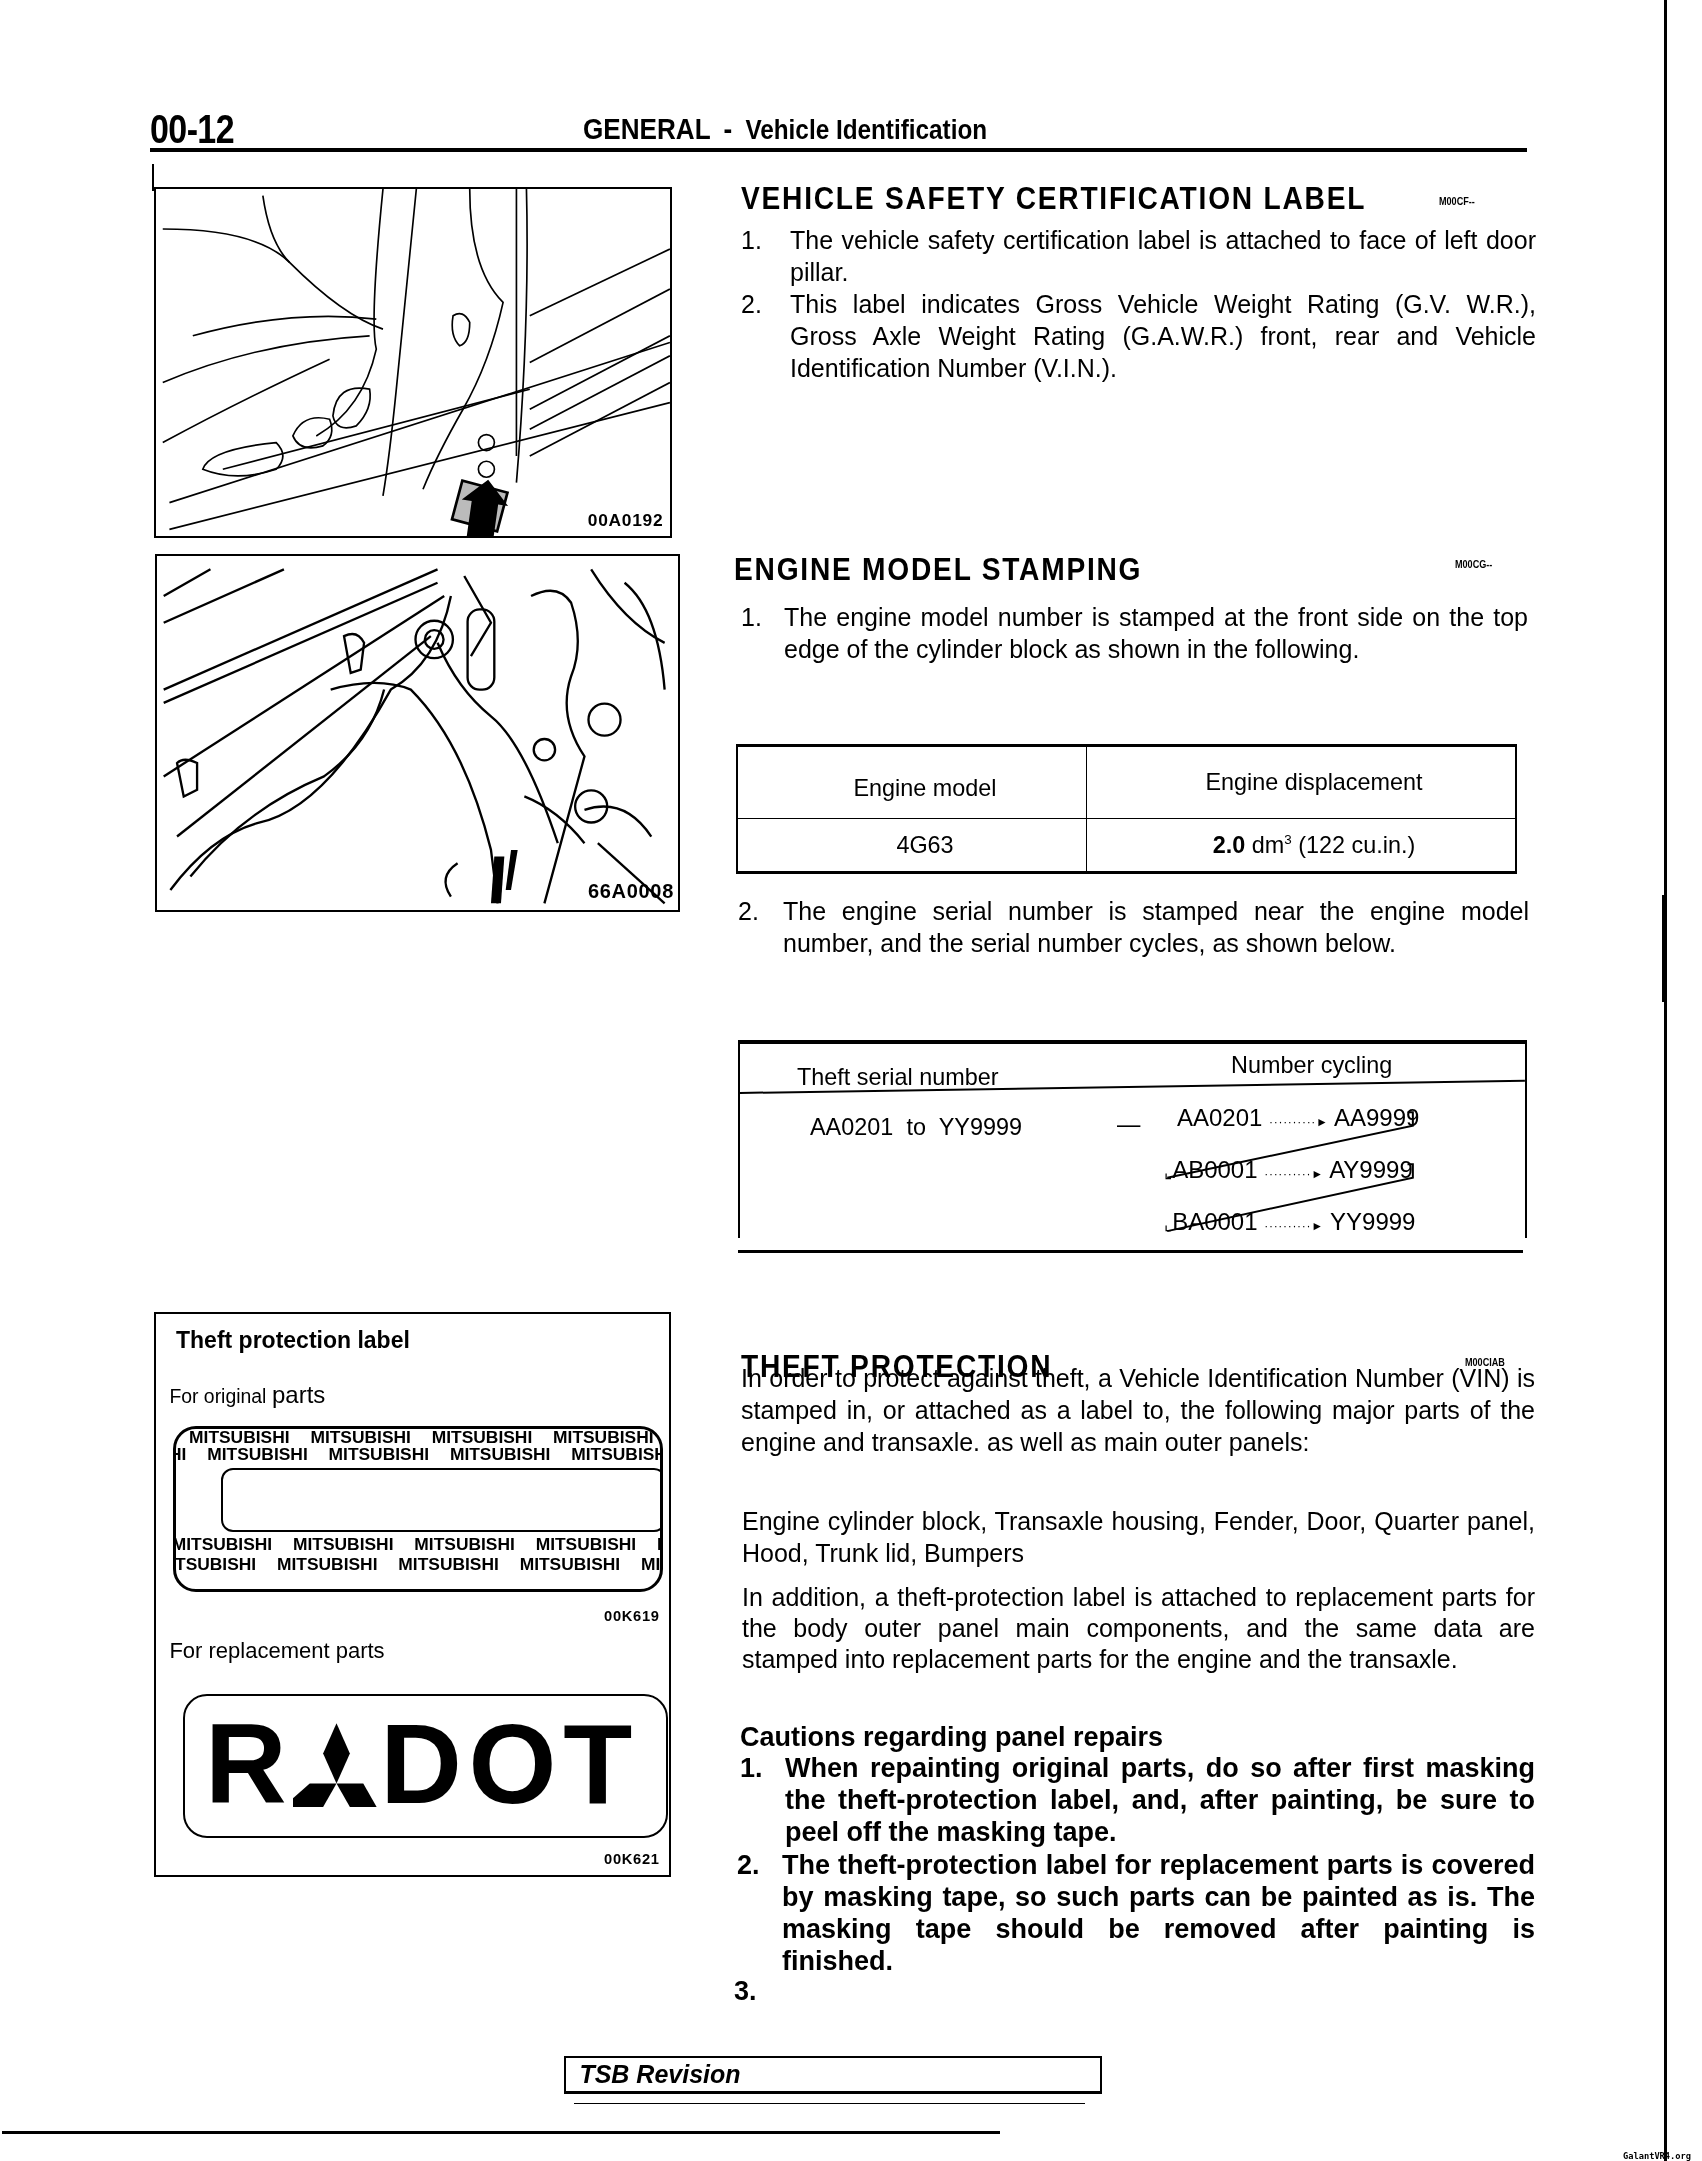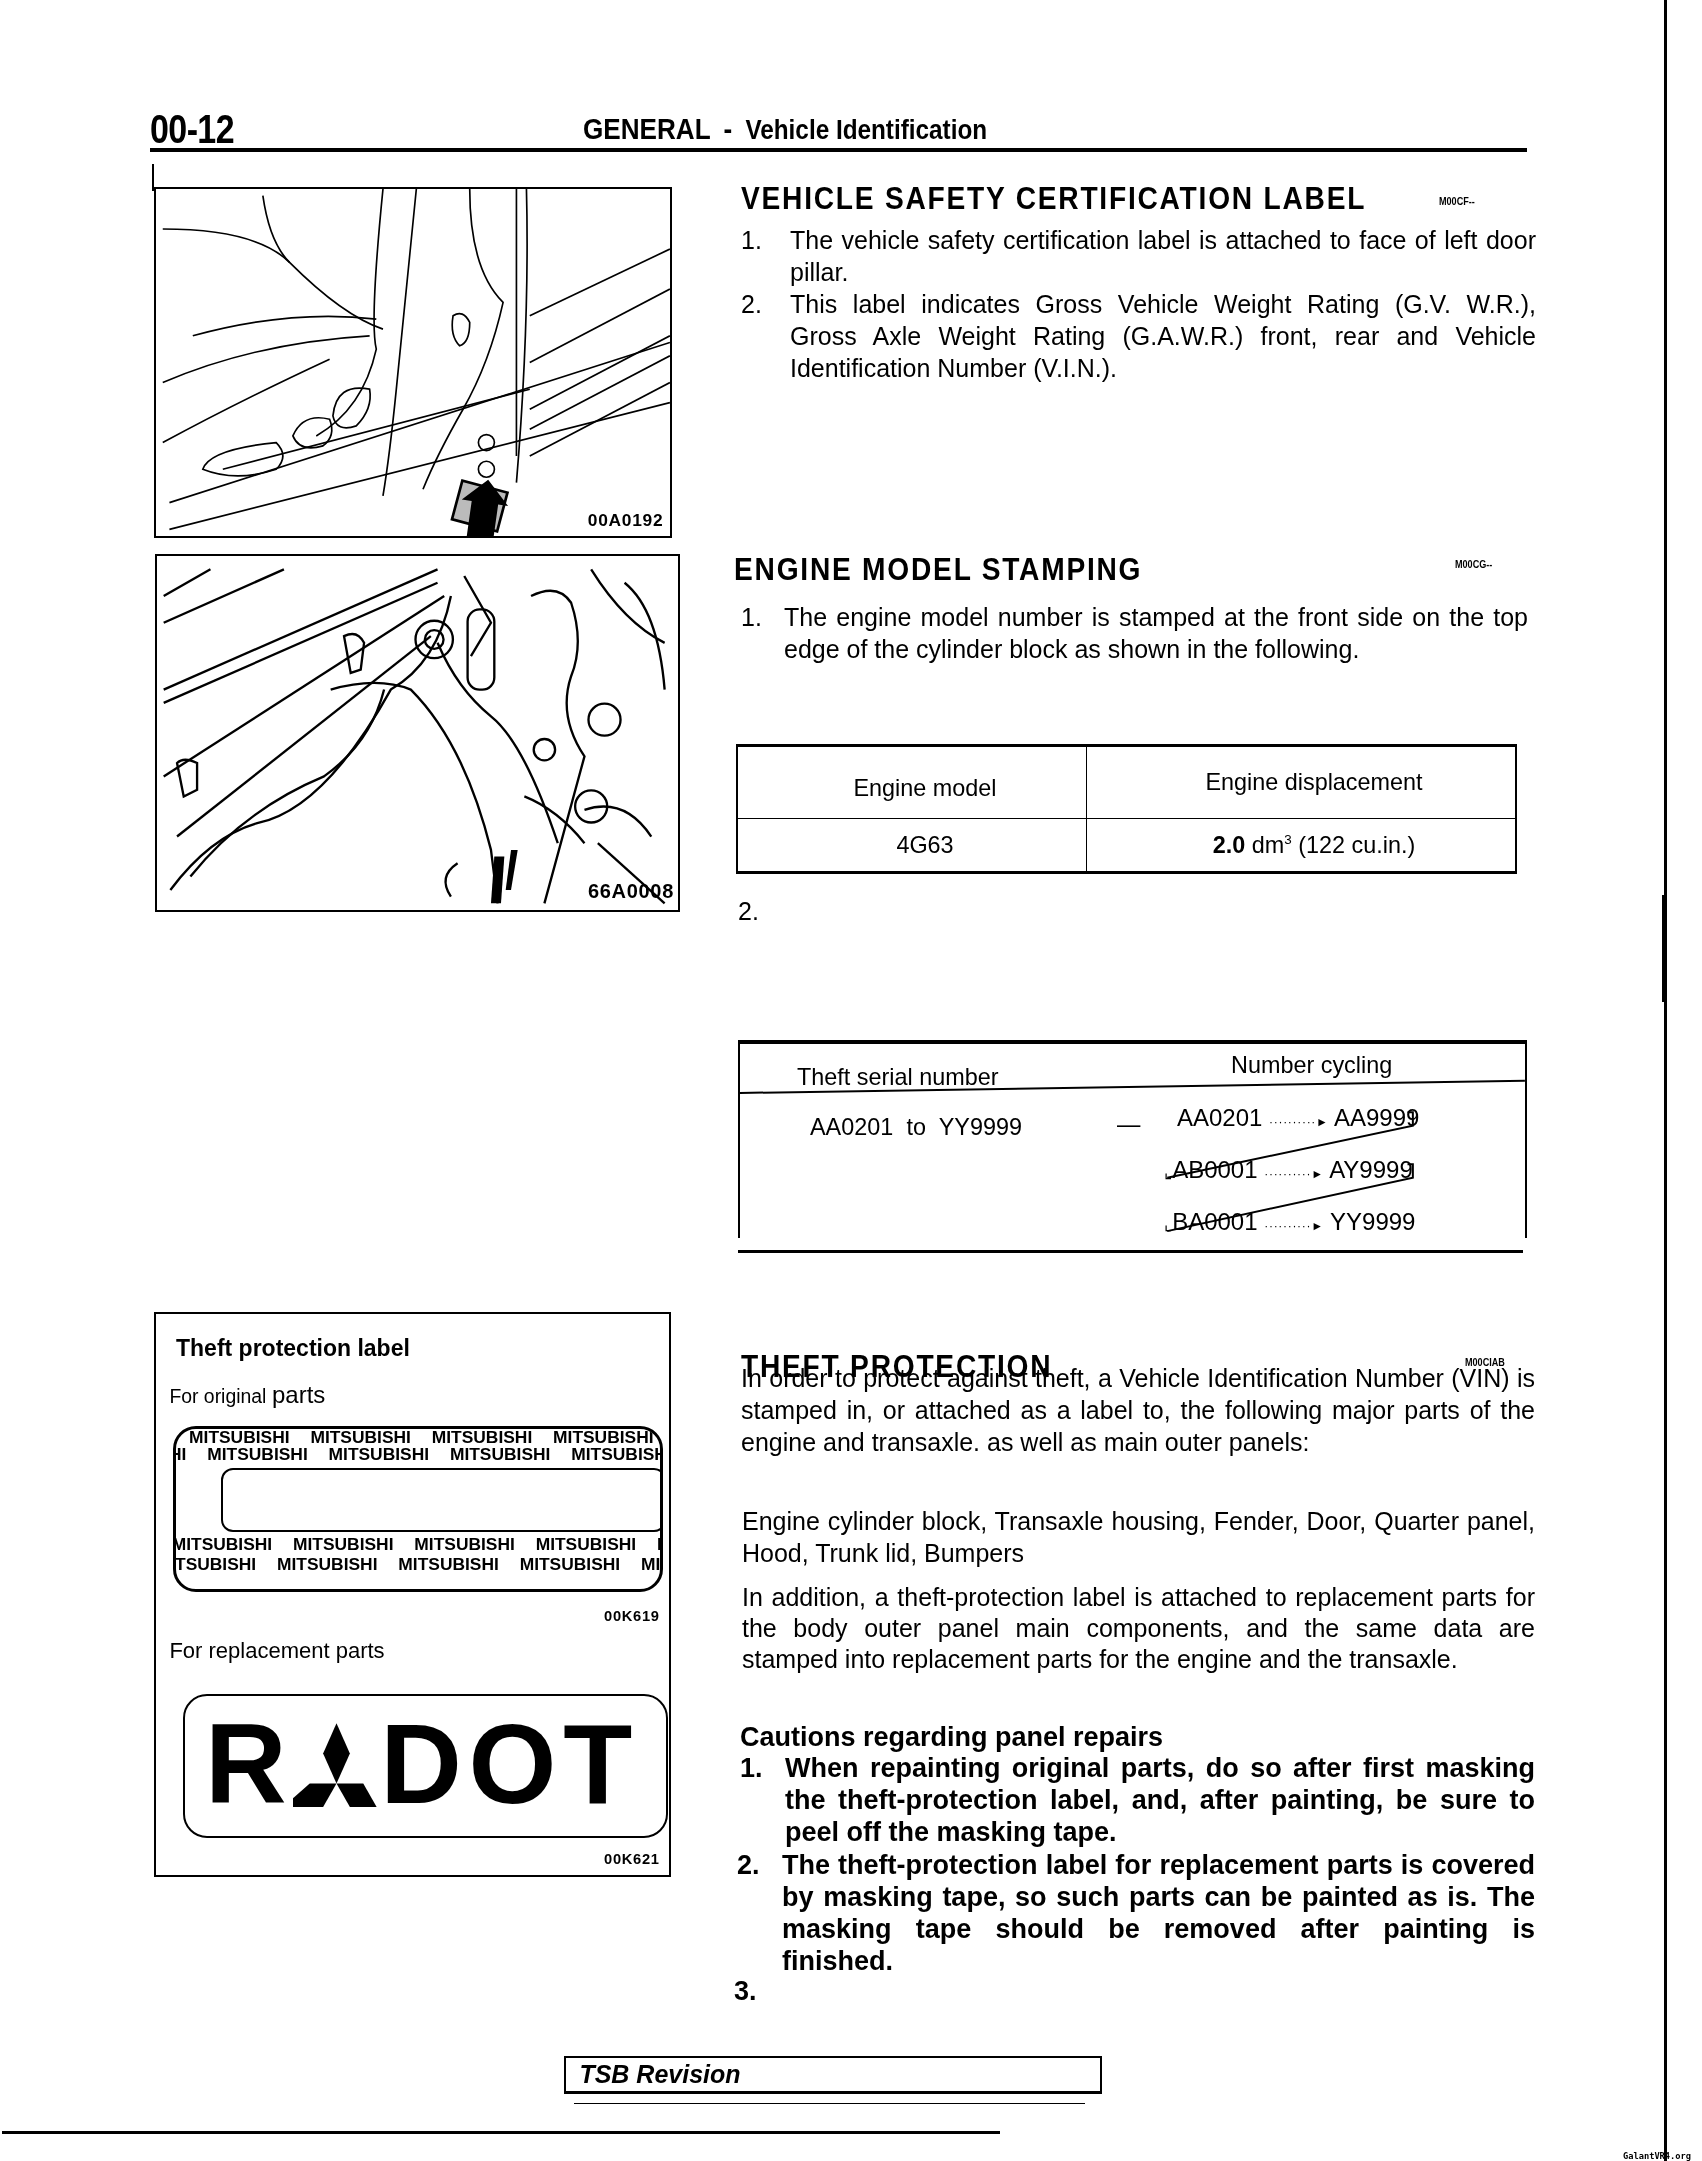--- a/index.html
+++ b/index.html
@@ -112,21 +112,21 @@
       <path d="M280 120 Q300 110 310 130 L305 170 L290 175Z"></path>
       <path d="M440 510 Q420 480 450 460"></path>
     </g>
     <polygon points="505,450 520,450 515,520 500,520" fill="#000"></polygon>
     <polygon points="530,440 540,440 530,500 522,500" fill="#000"></polygon>
   </svg>
   <div class="abs fig-code" style="right:4px; bottom:6.7px; font-size:20px;">66A0008</div>
 </div>
 
 <div class="abs fig" style="left:154px; top:1312px; width:513px; height:561px; border-width:2px;">
-  <div class="abs" style="left:20px; top:13.4px; font-size:23px; font-weight:bold;margin-top:8px;">Theft protection label</div>
+  <div class="abs" style="left:20px; top:13.4px; font-size:23px; font-weight:bold;">Theft protection label</div>
   <div class="abs" style="left:13.4px; top:67px; font-size:20px;">
     <span style="font-size:19.4px;">For original</span>
     <span style="font-size:24px;">parts</span>
   </div>
   <div class="abs" style="left:16.7px; top:112px; width:484px; height:160px; border:3.3px solid #000; border-radius:23px; overflow:hidden; font-weight:bold; font-size:17.4px; line-height:17.4px;">
     <div style="white-space:nowrap; margin-left:13.4px; word-spacing:16px;">
       <span>MITSUBISHI</span>
       <span>MITSUBISHI</span>
       <span>MITSUBISHI</span>
       <span>MITSUBISHI</span>
@@ -204,20 +204,21 @@
       <b>2.0</b>
       <span>dm</span><sup style="font-size:13.4px;">3</sup>
       <span>(122 cu.in.)</span>
     </td>
   </tr>
 </tbody>
   </table>
 
 <div class="list-item" style="left:738px; top:895px; width:791px; height:100px;">
   <span class="num">2.</span>
+  <span class="txt" style="left:45px; width:746px;">The engine serial number is stamped near the engine model number, and the serial number cycles, as shown below.</span>
 </div>
 
 <div class="abs" style="left:738px; top:1040px; width:785px; height:194px; border-top:4px solid #000; border-left:2px solid #000; border-right:2px solid #000;">
   <div class="abs" style="left:57px; top:20px; font-size:23.4px;">Theft serial number</div>
   <div class="abs" style="left:491px; top:8px; font-size:23.4px;">Number cycling</div>
   <div class="abs" style="left:0; top:48px; width:785px; height:2px; background:#000; transform:rotate(-0.9deg); transform-origin:left;"></div>
   <div class="abs" style="left:70px; top:70px; font-size:23.4px; word-spacing:6.7px;">AA0201 to YY9999</div>
   <div class="abs" style="left:377px; top:67px; font-size:23.4px;">—</div>
 
   <div class="abs" style="left:437px; top:60px; font-size:24px; white-space:nowrap;">

